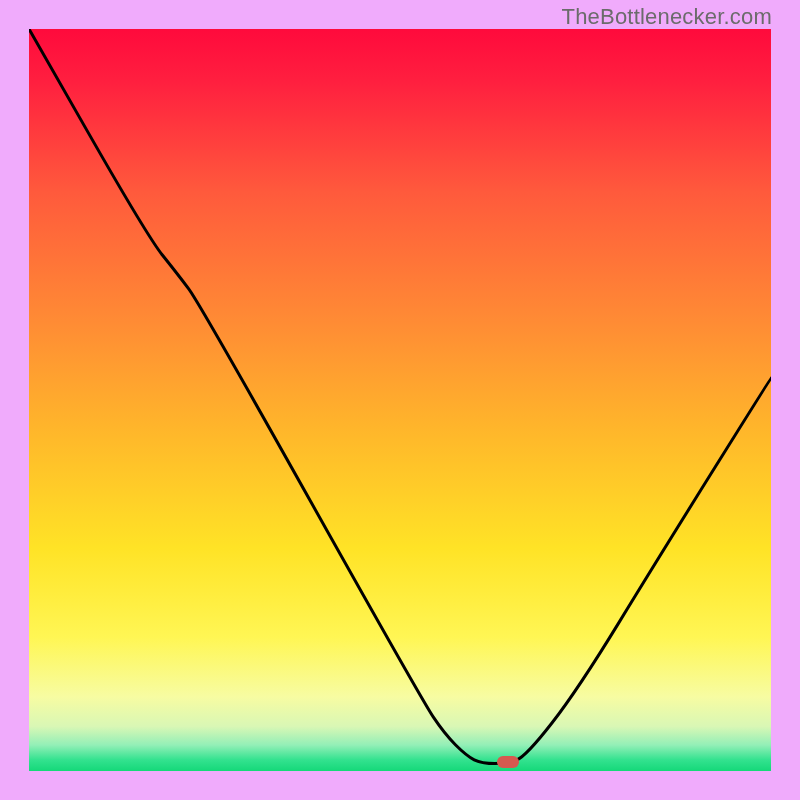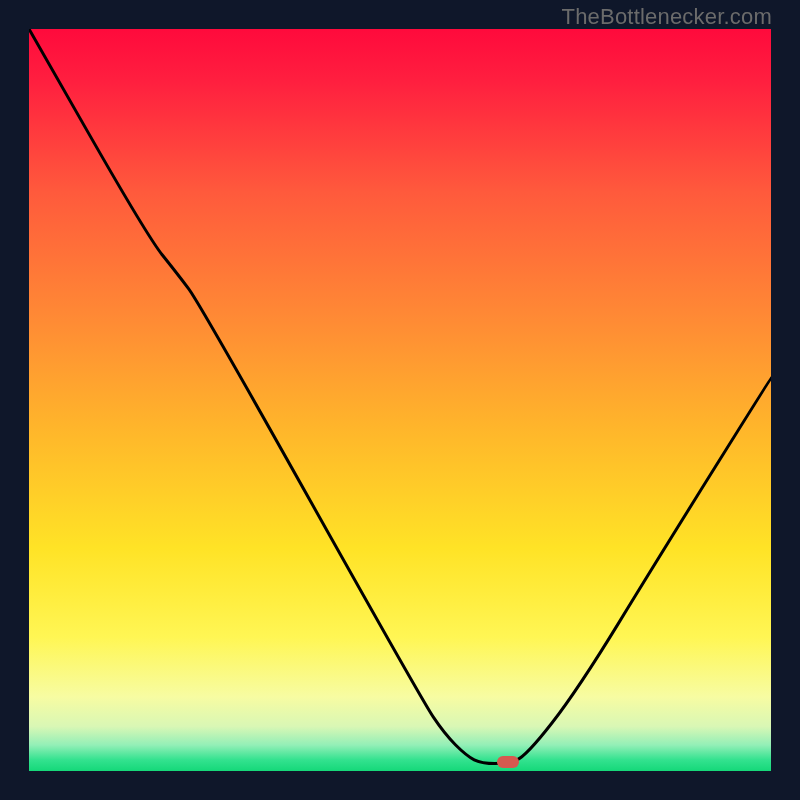--- a/index.html
+++ b/index.html
@@ -9,21 +9,21 @@
     height: 800px;
     background: #000;
     overflow: hidden;
   }
   .frame {
     position: absolute;
     left: 0;
     top: 0;
     width: 800px;
     height: 800px;
-    background: #0f172a;
+    background: #f0abfc;
   }
   .plot {
     position: absolute;
     left: 29px;
     top: 29px;
     width: 742px;
     height: 742px;
     overflow: hidden;
     display: block;
   }

